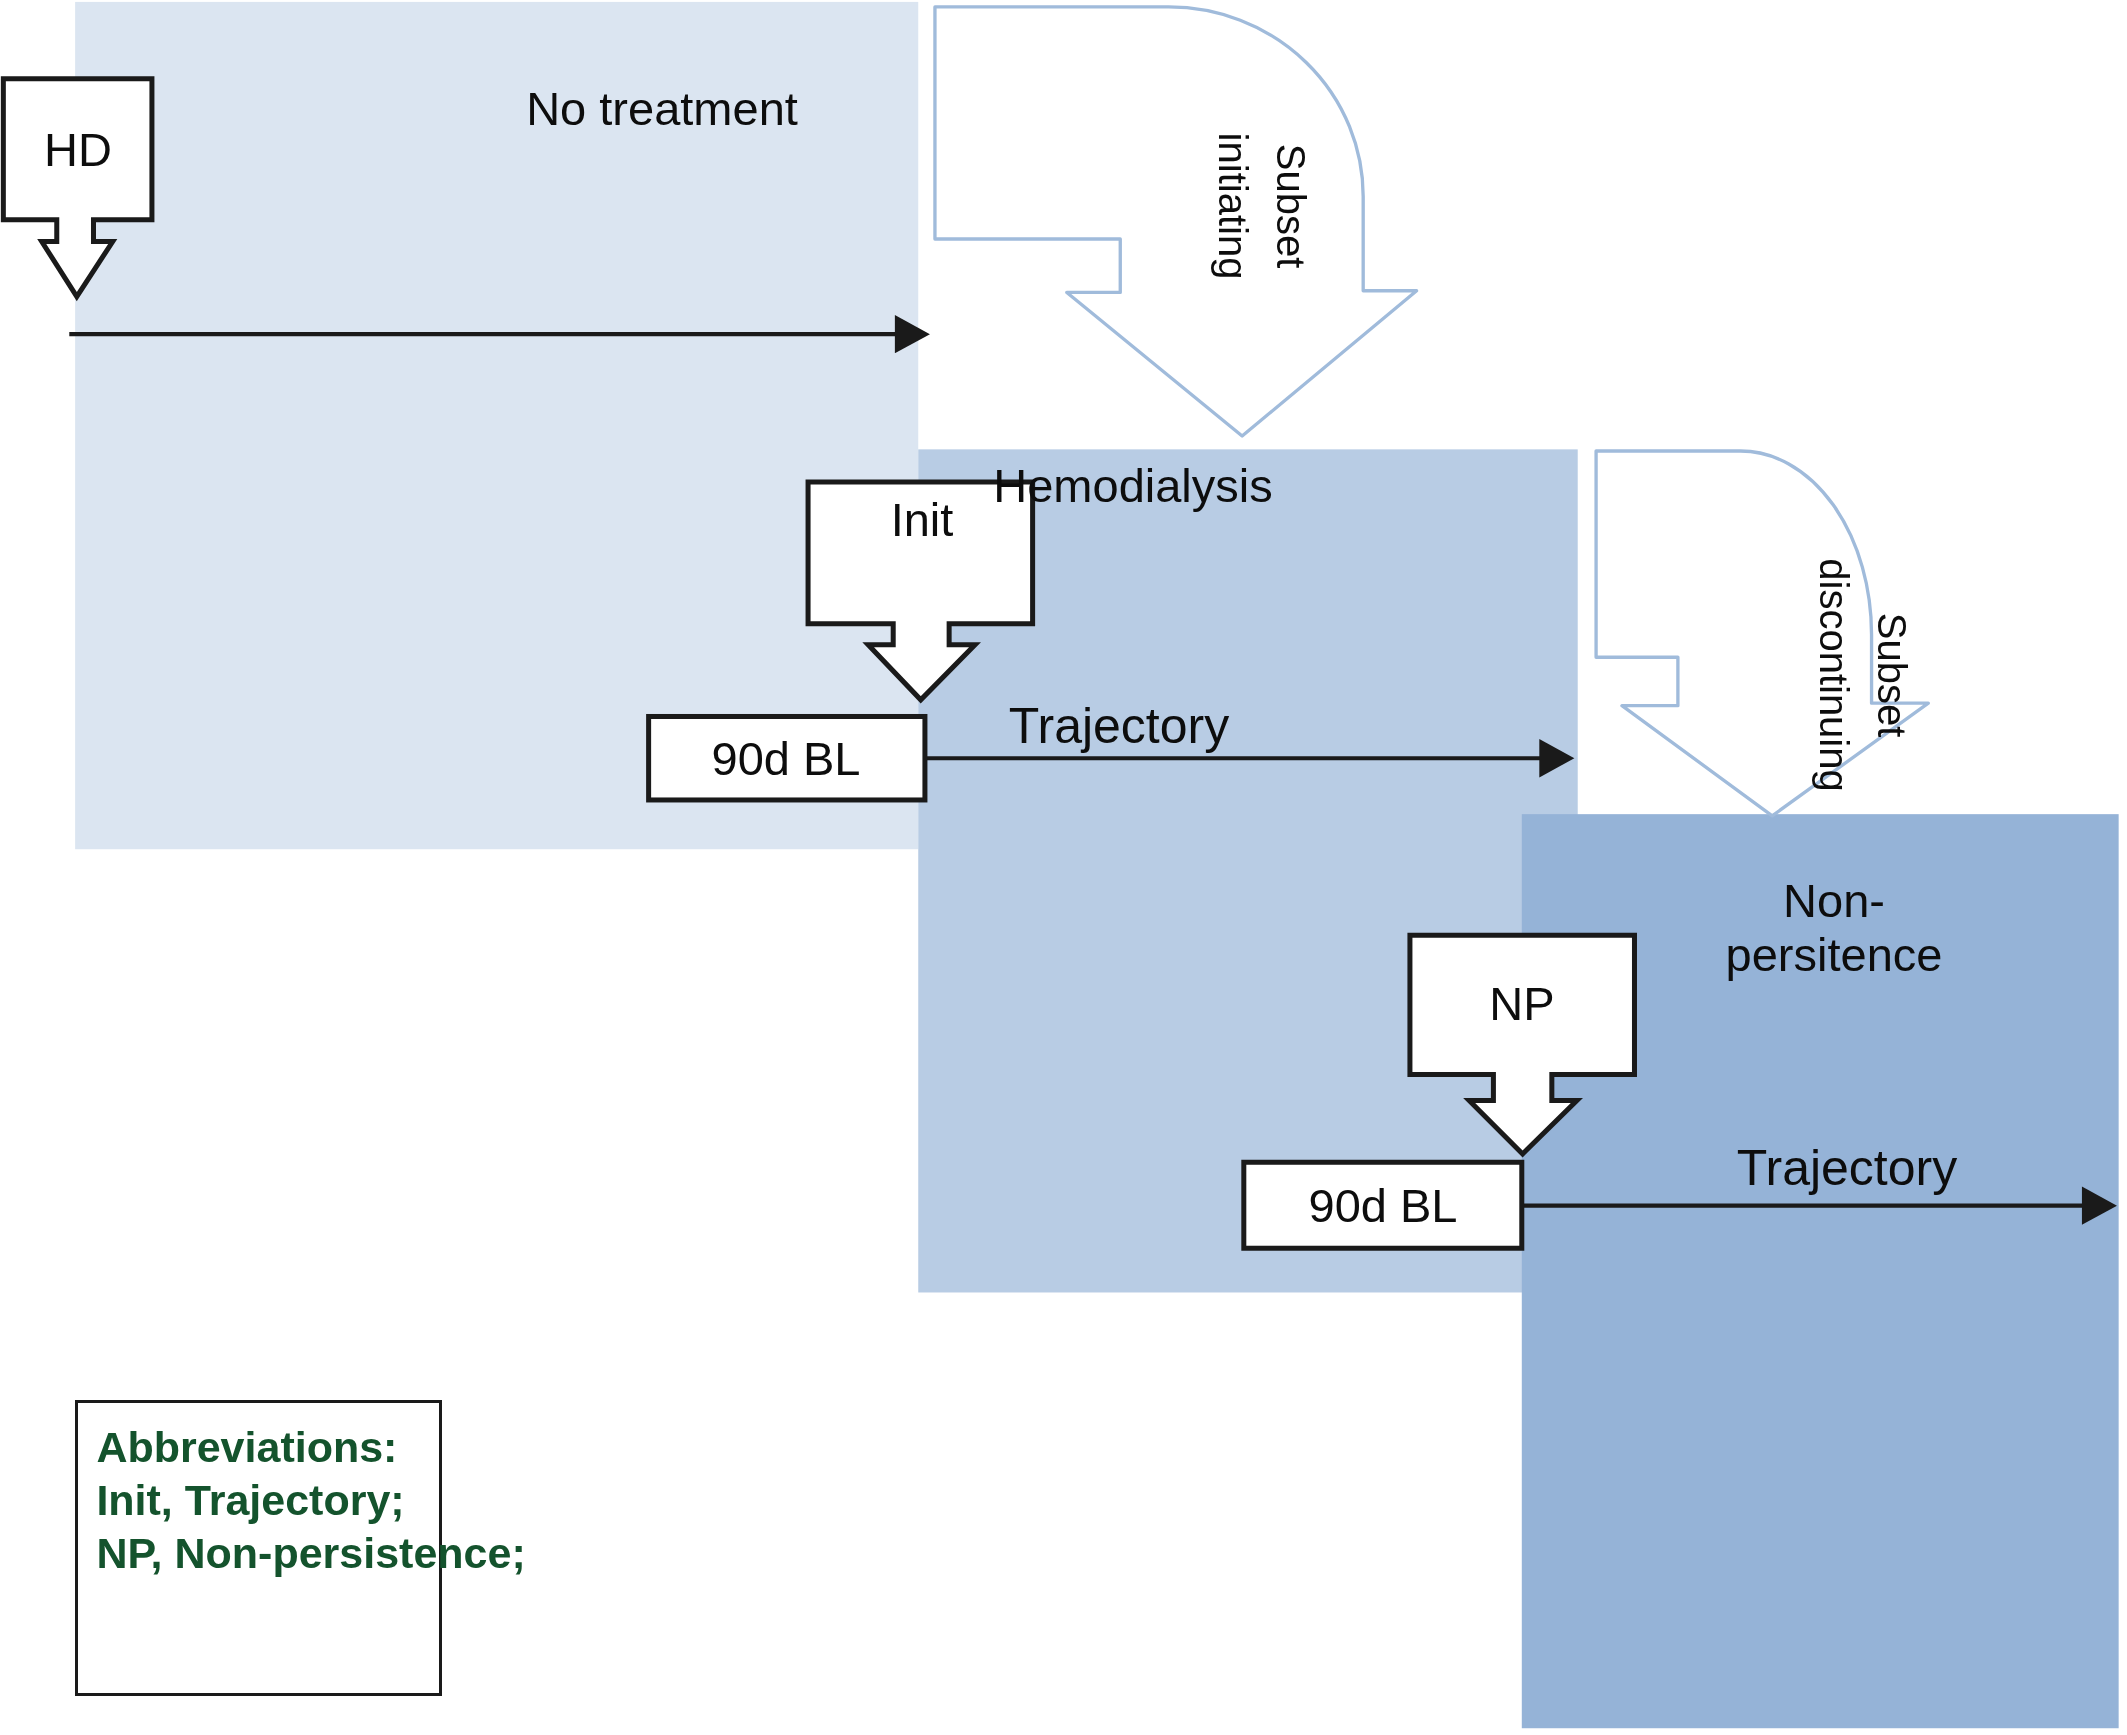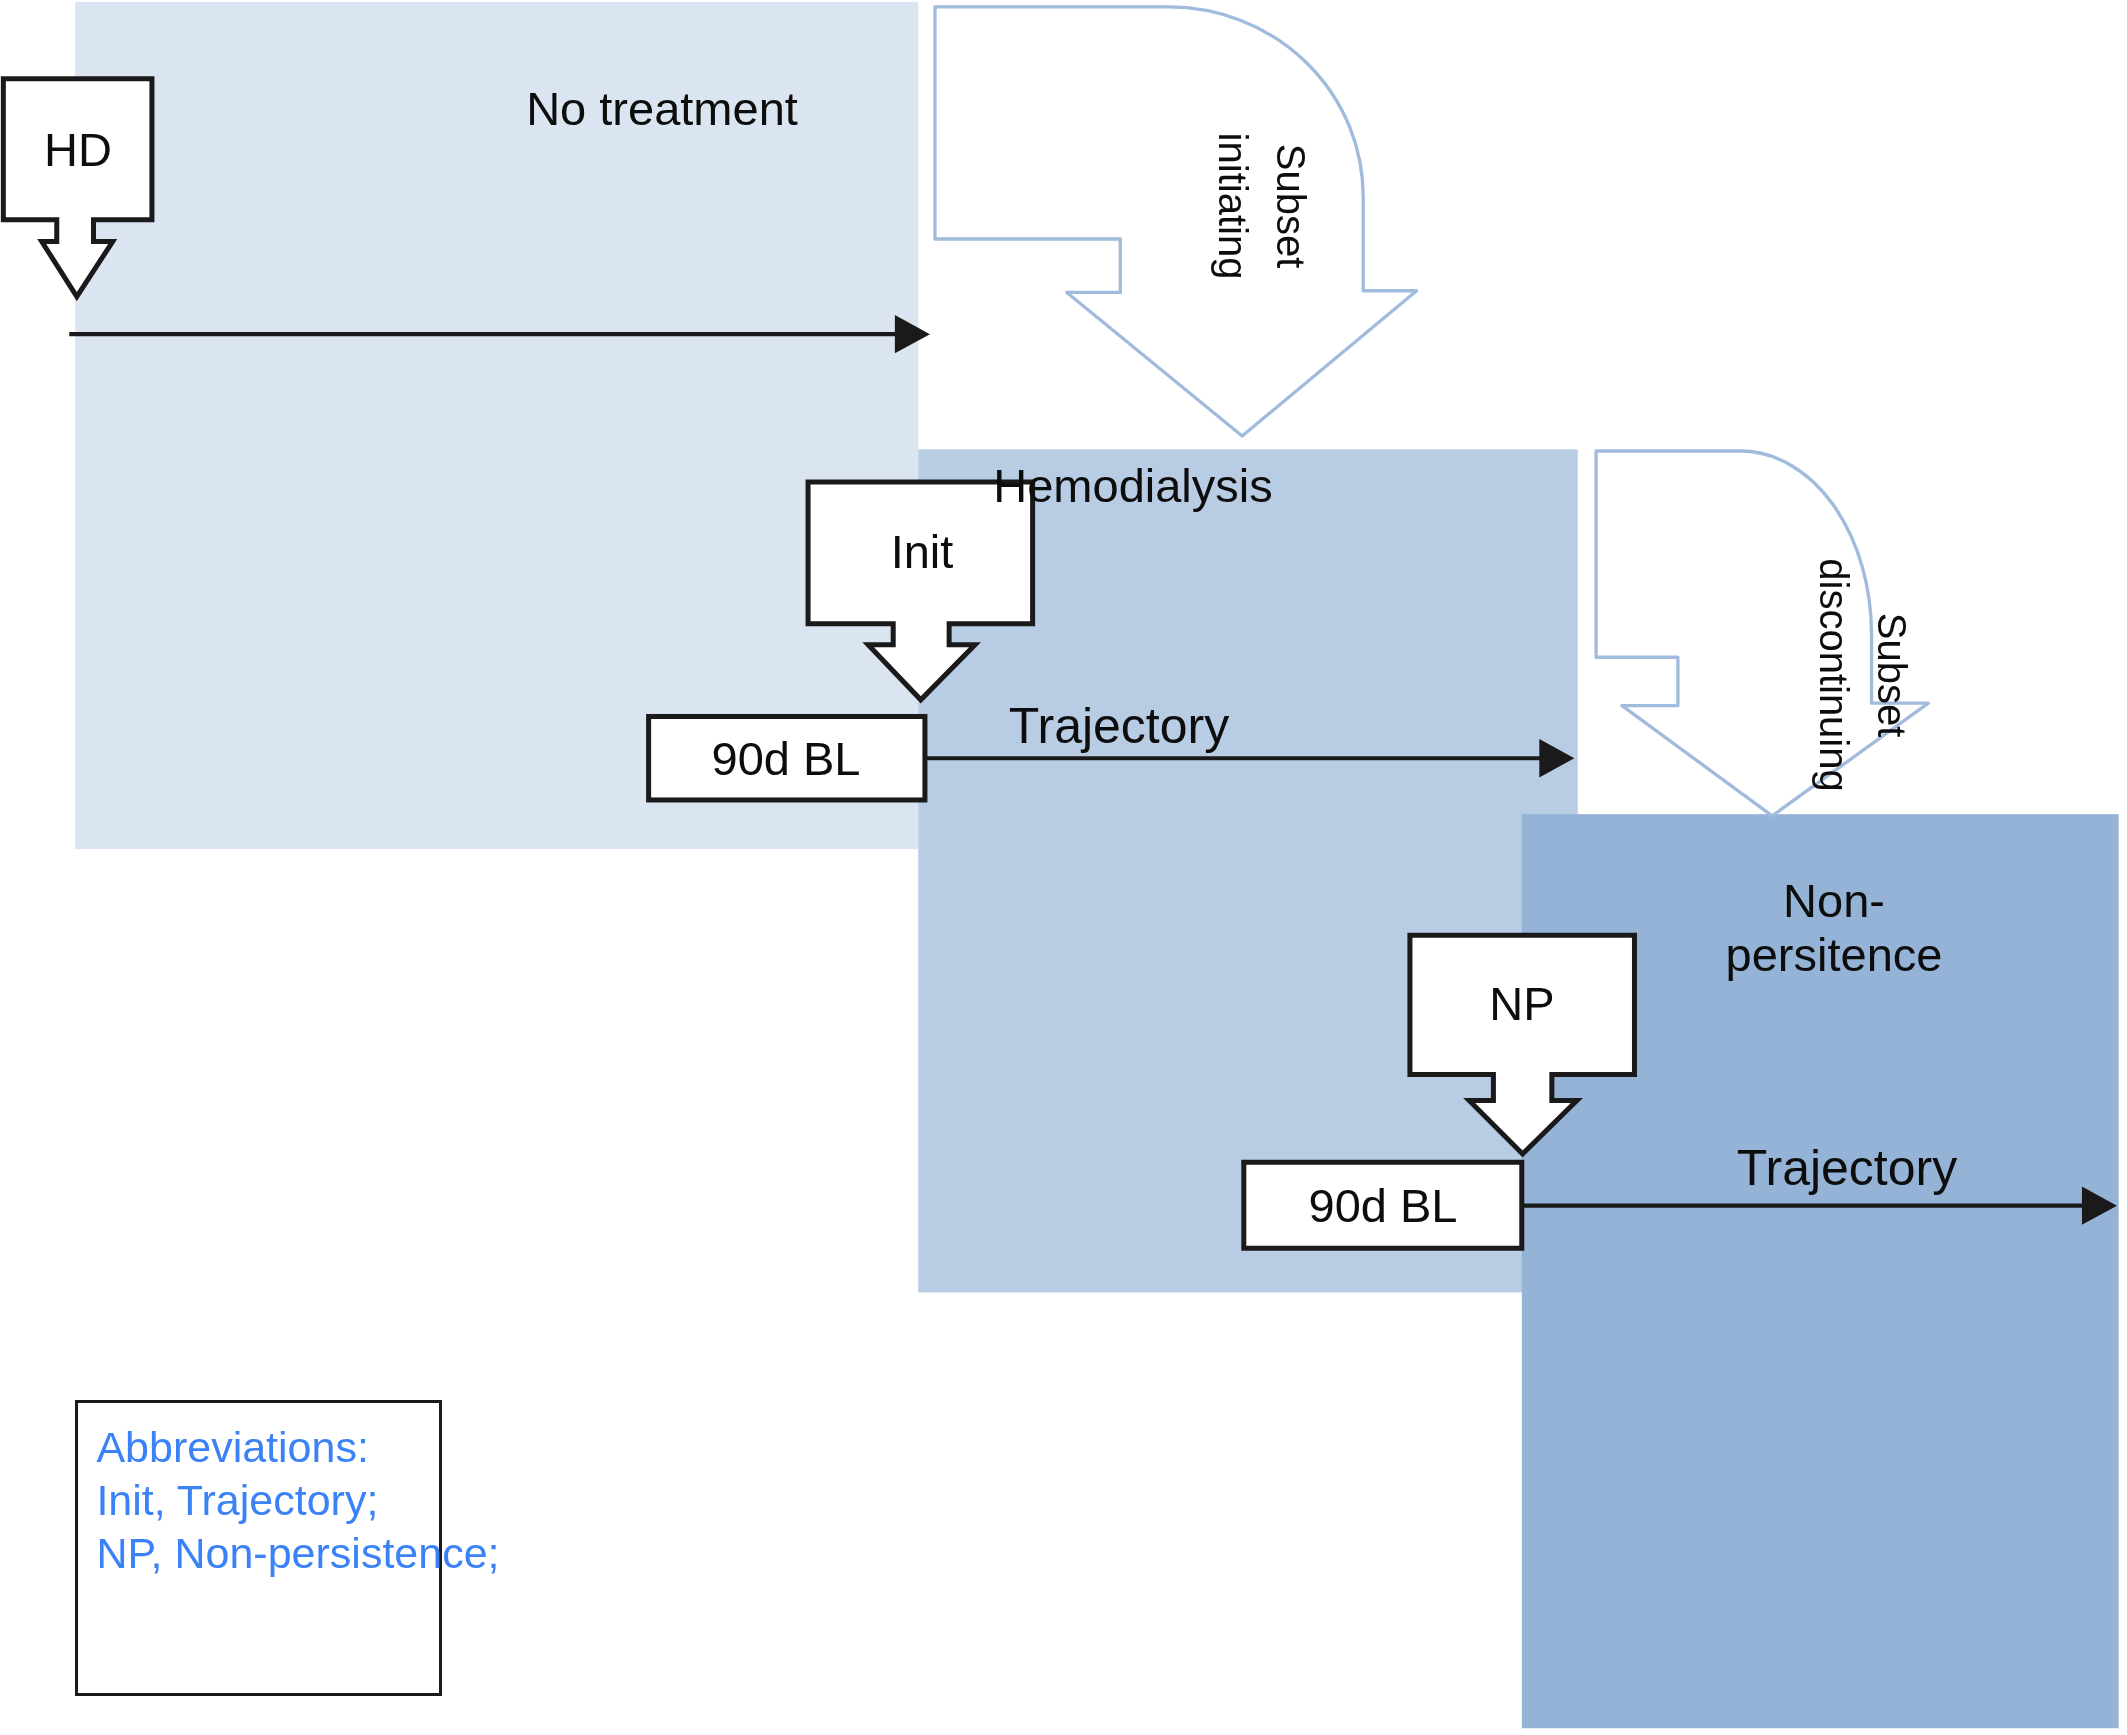--- a/index.html
+++ b/index.html
@@ -37,22 +37,23 @@
     left:75px;top:1400px;
     width:367px;height:296px;
     border:3.3px solid #1a1a1a;
     background:#ffffff;
     box-sizing:border-box;
     padding:18.4px 0 0 18.4px;
   }
   .legend-line{
     font-size:43px;
     line-height:53px;
-    color:#3b82f6;
+    color:#14532d;
     white-space:nowrap;
+    font-weight:bold;
   }
 </style>
 </head>
 <body>
 
 <div id="stage">
 
   <svg id="diagram-svg" width="2127" height="1736" viewBox="0 0 2548 2079">
 
     <rect x="90" y="2" width="1010" height="1015" fill="#DBE5F1"></rect>
@@ -77,21 +78,21 @@
 
     <rect x="777" y="858" width="331" height="100" fill="#ffffff" stroke="#1A1A1A" stroke-width="6"></rect>
     <rect x="1490" y="1392" width="333" height="103" fill="#ffffff" stroke="#1A1A1A" stroke-width="6"></rect>
   </svg>
 
   <div class="label region-title" style="left:662px;top:109px;">No treatment</div>
   <div class="label region-title" style="left:1133px;top:486px;">Hemodialysis</div>
   <div class="label region-title" style="left:1834px;top:928px;">Non-persitence</div>
 
   <div class="label box-label" style="left:78px;top:150px;">HD</div>
-  <div class="label box-label" style="left:922px;top:552px;text-align:right;">Init</div>
+  <div class="label box-label" style="left:922px;top:520px;text-align:right;">Init</div>
   <div class="label box-label" style="left:1522px;top:1004px;">NP</div>
 
   <div class="label box-label" style="left:786px;top:759px;">90d BL</div>
   <div class="label box-label" style="left:1383px;top:1206px;">90d BL</div>
 
   <div class="label traj-label" style="left:1119px;top:727px;">Trajectory</div>
   <div class="label traj-label" style="left:1847px;top:1169px;">Trajectory</div>
 
   <div class="rot-label" style="left:1262px;top:206px;">Subset
 initiating</div>

